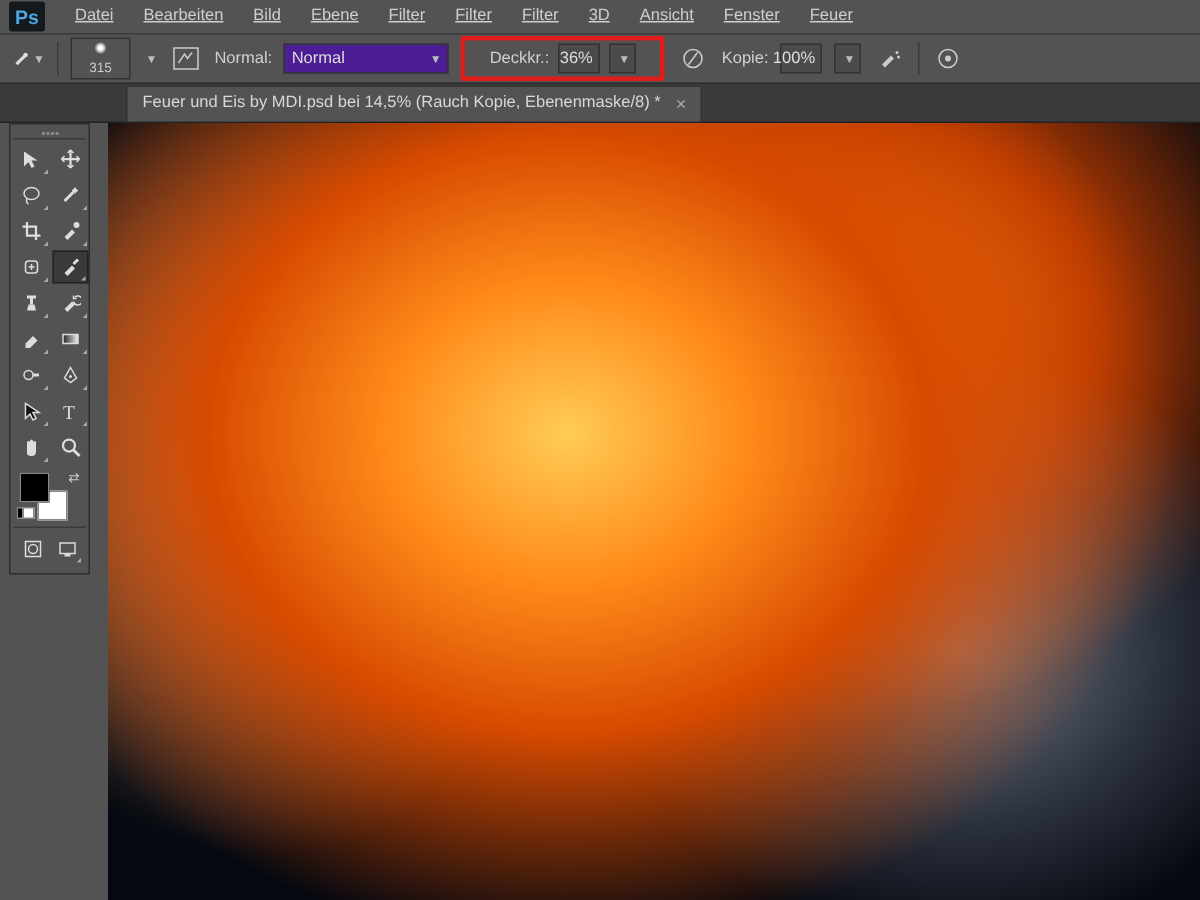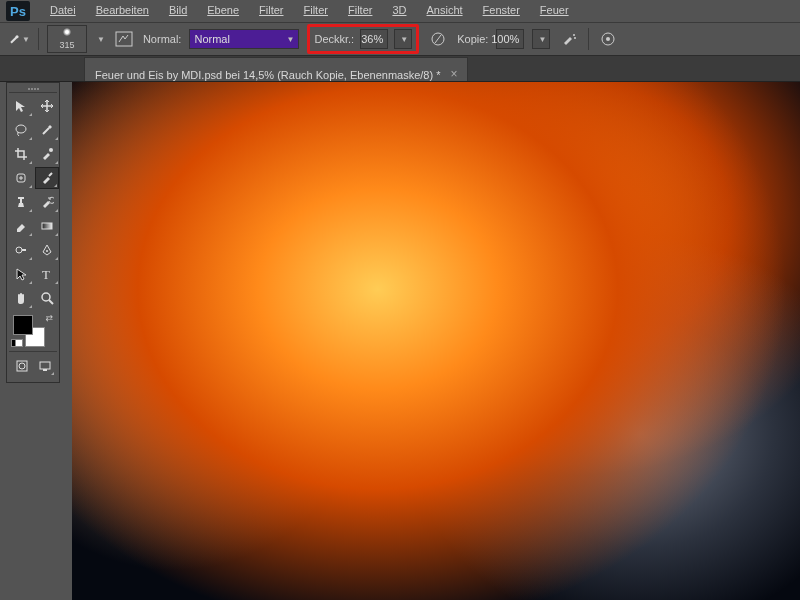--- a/index.html
+++ b/index.html
@@ -85,40 +85,40 @@
   }
   .opt-dd {
     background:#4b4b4b;
     border:1px solid #333;
     height:20px; width:18px;
     display:flex; align-items:center; justify-content:center;
   }
   .opacity-group {
     display:flex; align-items:center; gap:6px;
     border: 3px solid #e21b1b;
-    padding: 2px 4px;
+    padding: 2px 16px;
     border-radius: 2px;
   }
   .vsep { width:1px; height:22px; background:#3a3a3a; }
 
   
   .tabbar {
     height: 26px;
     background: #3b3b3b;
     border-bottom: 1px solid #222;
     display:flex; align-items:flex-end;
     padding-left: 84px;
   }
   .tab {
     background:#535353;
     height:24px;
     padding: 4px 10px 0;
     border: 1px solid #333;
     border-bottom: none;
-    display:flex; align-items:flex-end; gap:10px;
+    display:flex; align-items:flex-start; gap:10px;
     color:#d8d8d8;
     font-size:11px;
   }
   .tab .close { color:#aaa; font-size:12px; }
 
   
   .toolbox {
     position:absolute;
     left: 6px; top: 82px;
     width: 54px;

